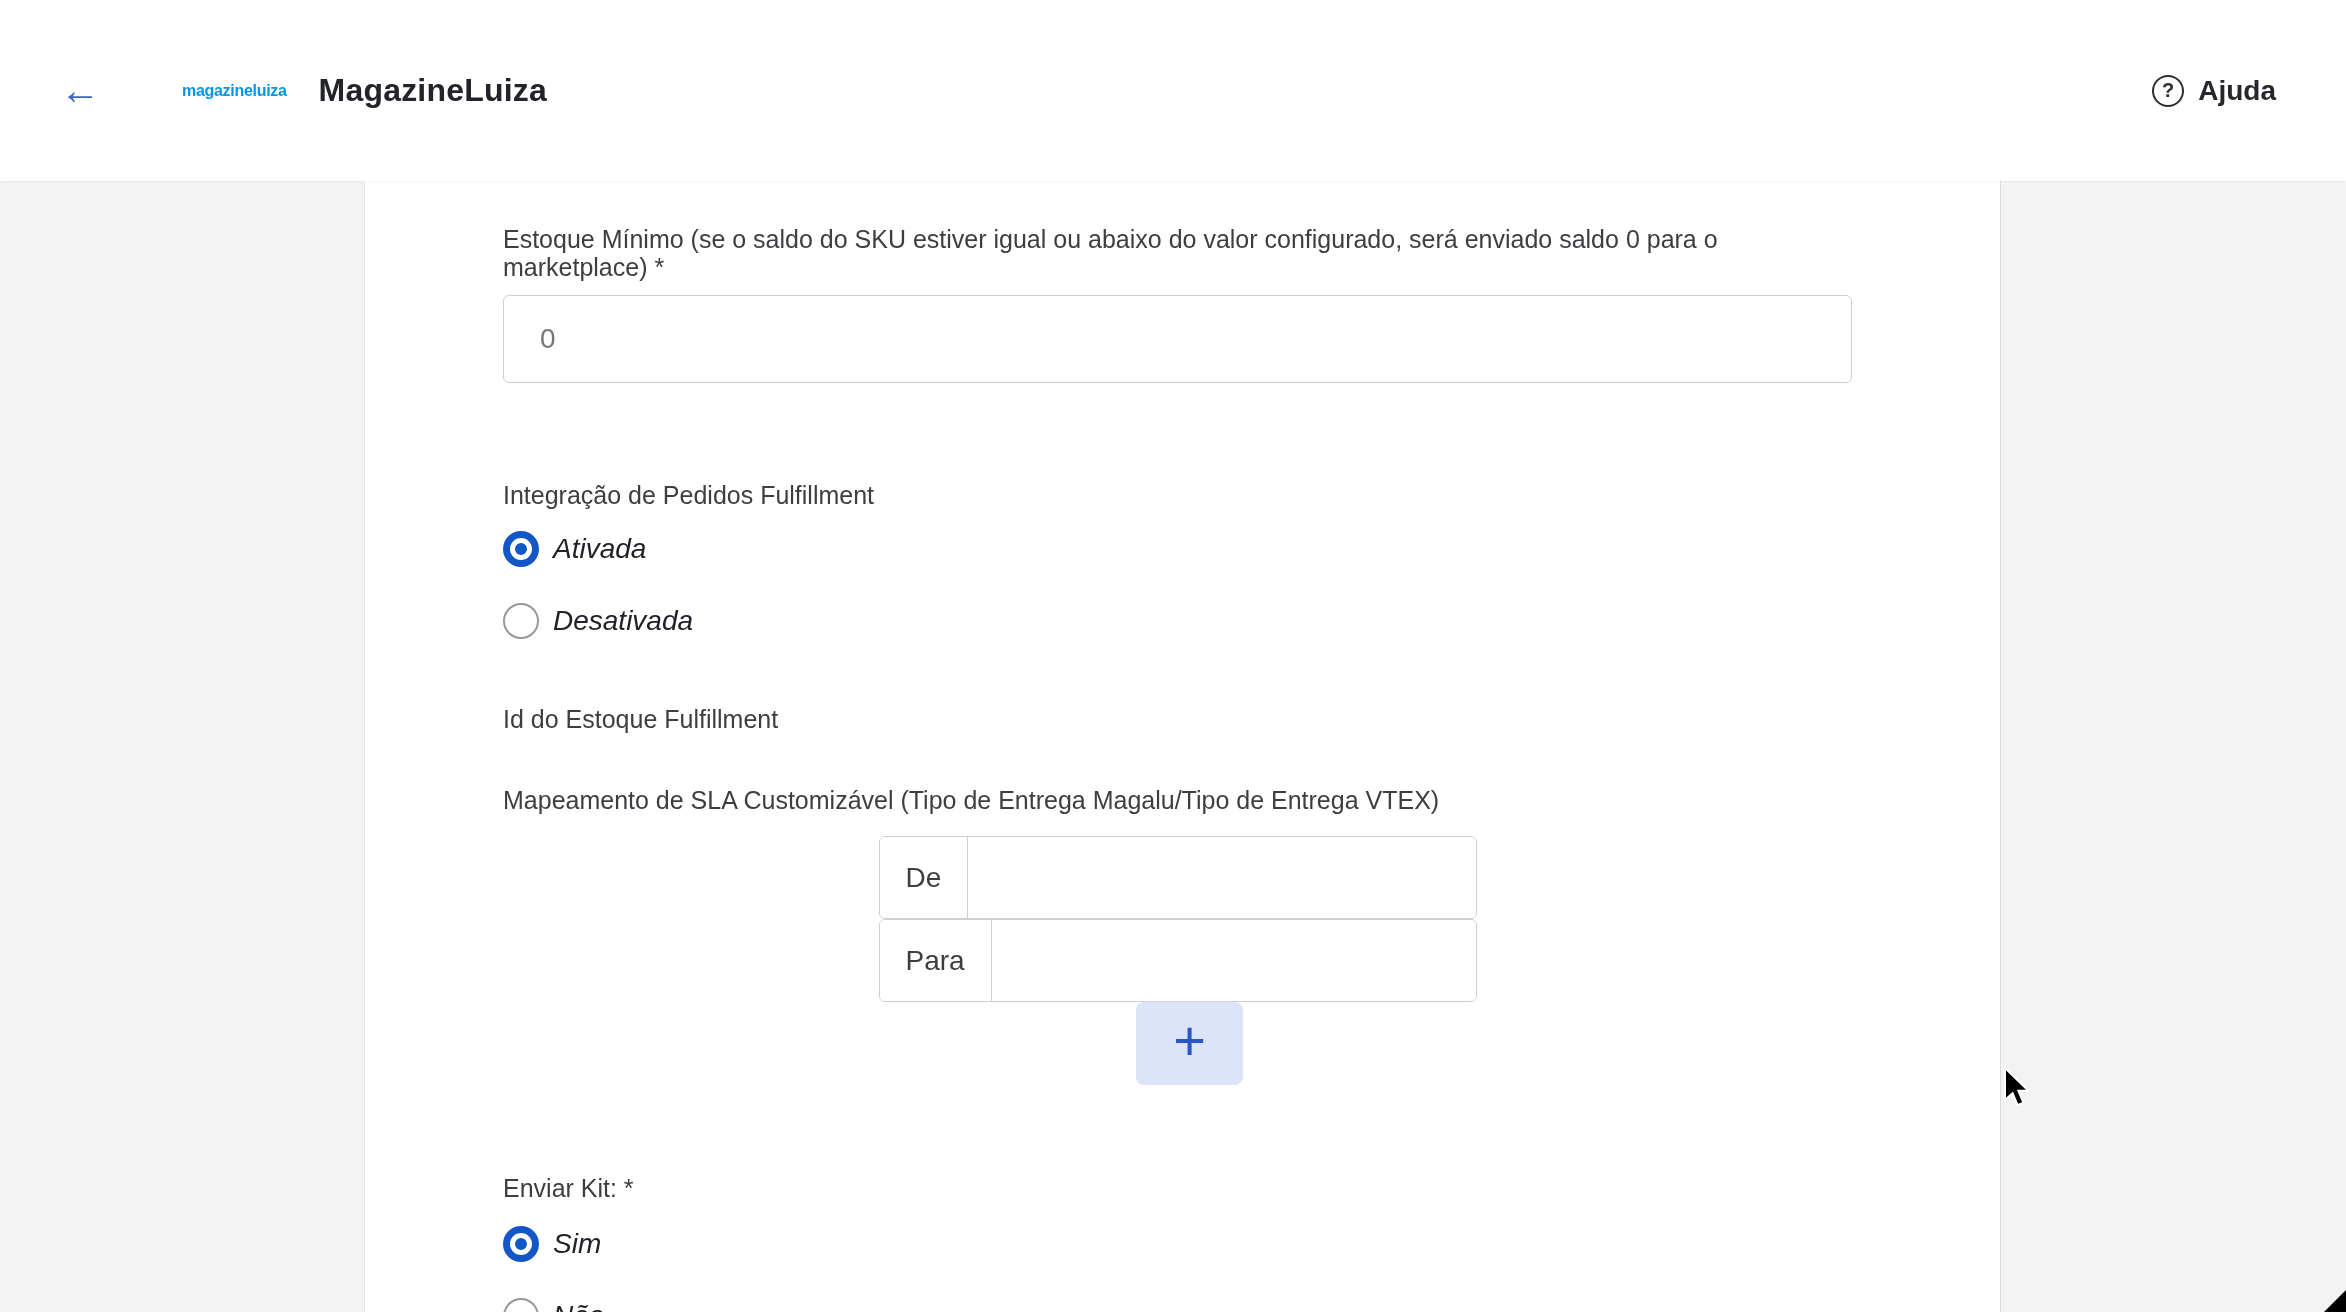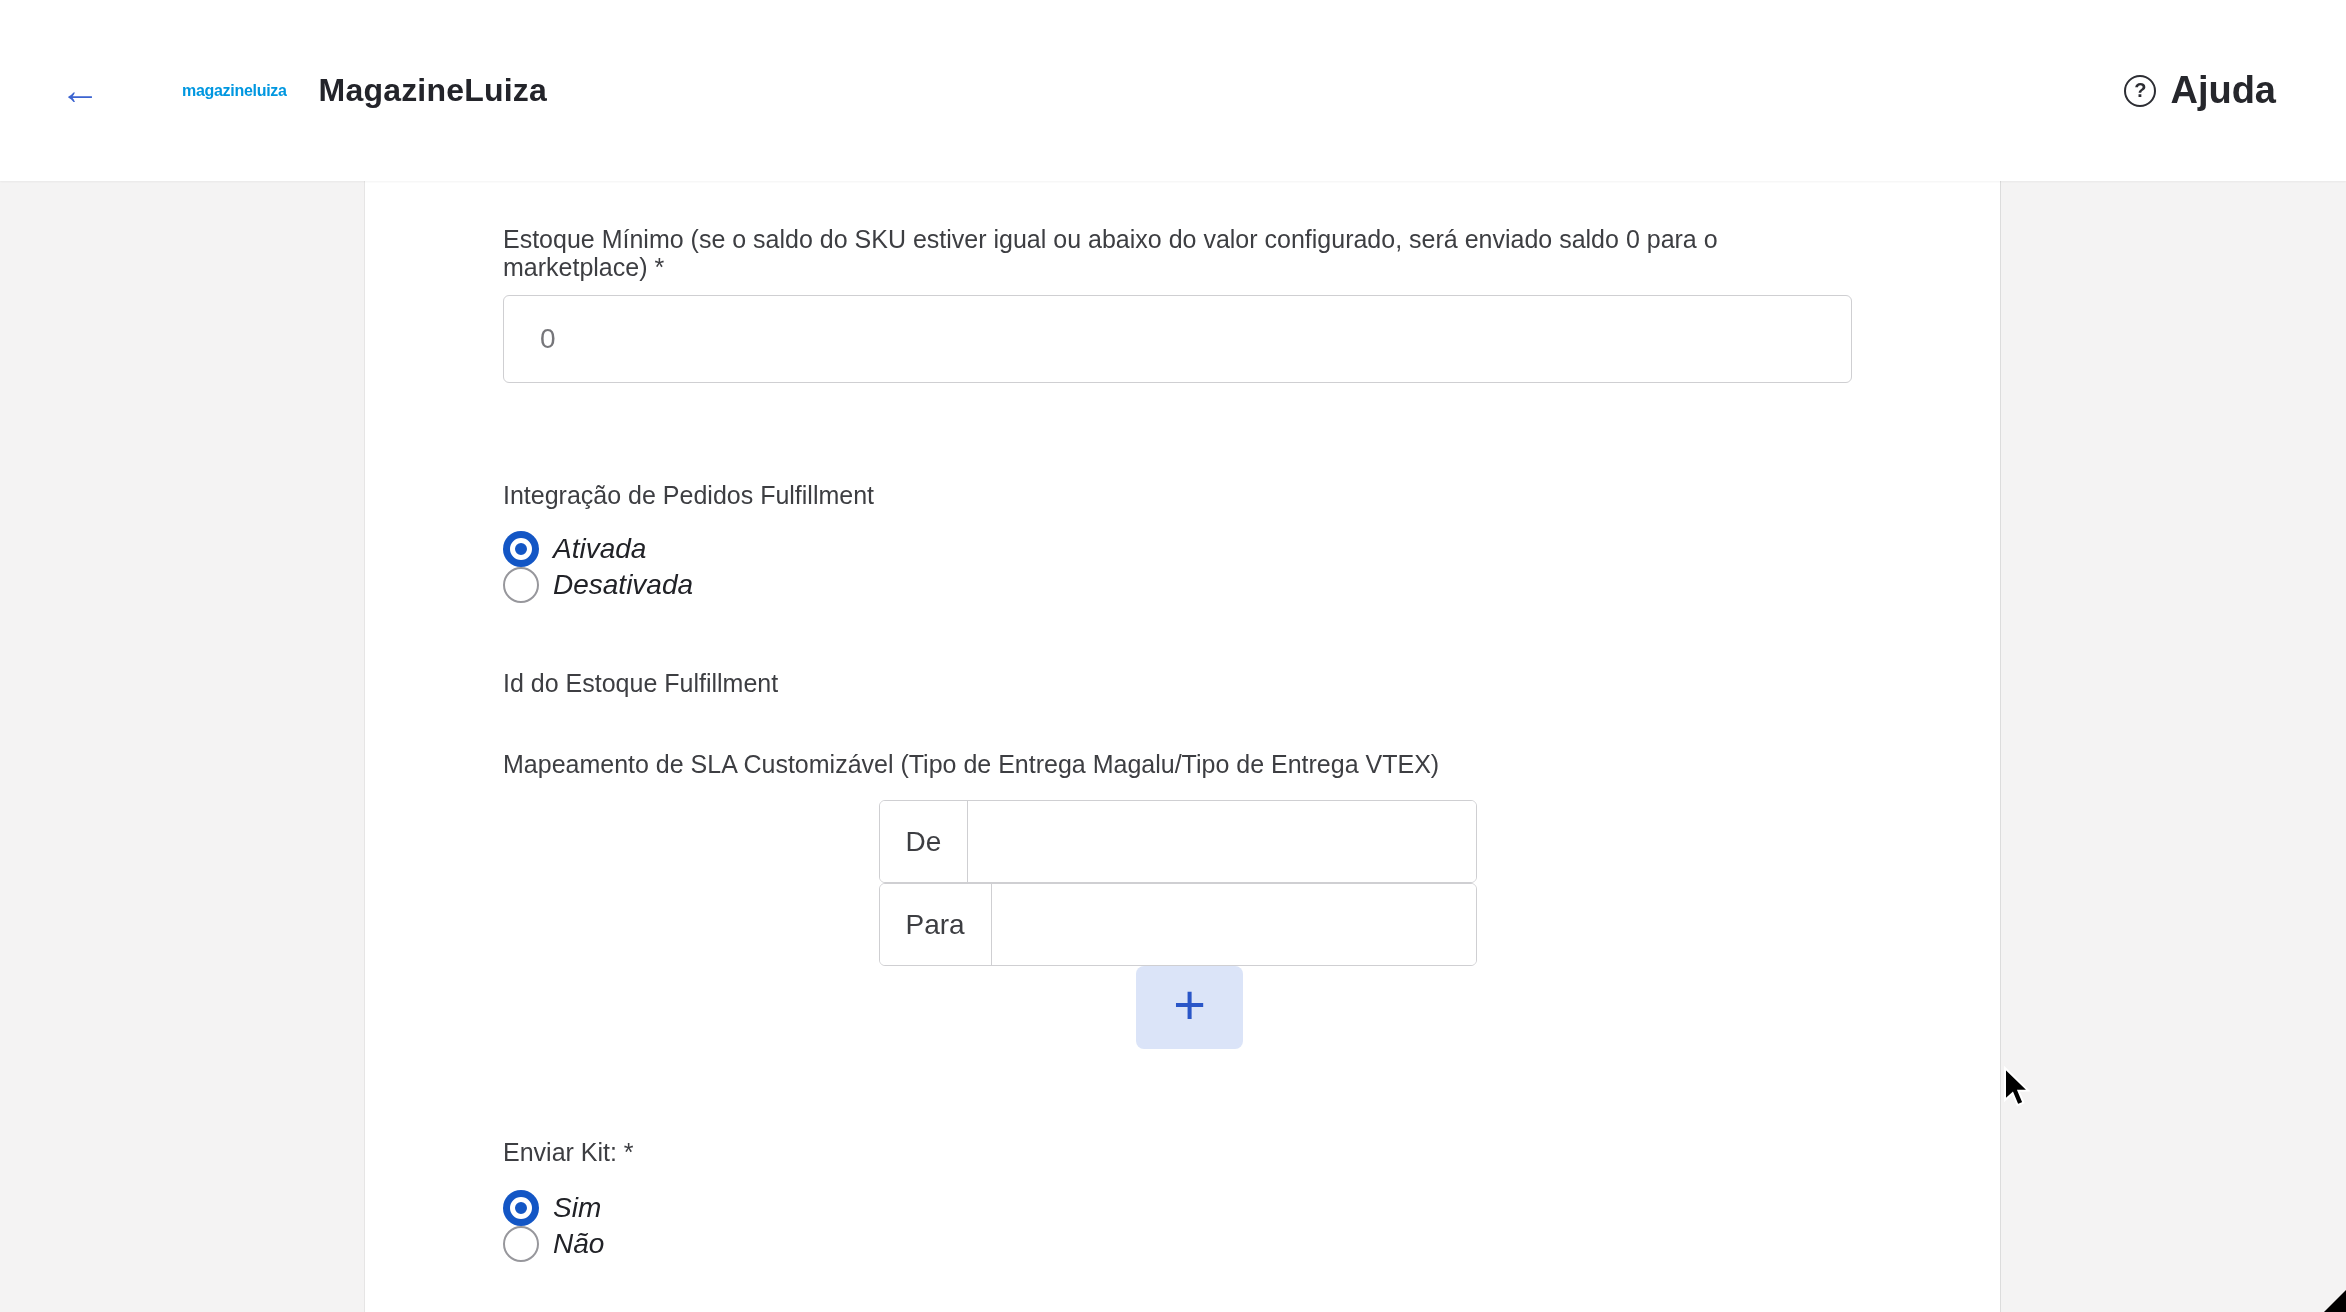--- a/index.html
+++ b/index.html
@@ -36,21 +36,21 @@
   .help-btn {
     margin-right:70px; display:flex; align-items:center; gap:14px;
     background:none; border:none; cursor:pointer;
   }
   .help-icon {
     width:32px; height:32px; border-radius:50%;
     border:2.5px solid #2c2d33; color:#2c2d33;
     display:flex; align-items:center; justify-content:center;
     font-size:20px; font-weight:700;
   }
-  .help-label { font-size:38px; font-weight:700; color:#26272c; }
+  .help-label { font-size:28px; font-weight:700; color:#26272c; }
 
   
   .content-card {
     position:absolute; top:181px; left:364px; width:1637px; height:1131px;
     background:#ffffff;
     border-left:1px solid #e6e5e5; border-right:1px solid #dcdcdc;
   }
   .form-inner {
     padding:44px 0 0 138px; width:1487px;
   }
@@ -98,21 +98,21 @@
     margin-left:24px; width:107px; height:83px; border:none; border-radius:8px;
     background:#dbe4f8; color:#2a56c8; font-size:56px; font-weight:300;
     display:flex; align-items:center; justify-content:center; cursor:pointer;
     line-height:1; padding-bottom:6px;
   }
 
   
   .m-input1        { margin-top:10px; }
   .m-label2        { margin-top:98px; }
   .m-radio-group1  { margin-top:22px; }
-  .m-radio-gap     { }
+  .m-radio-gap     { margin-top:36px; }
   .m-label3        { margin-top:66px; }
   .m-label4        { margin-top:53px; }
   .m-label5        { margin-top:89px; }
   .m-radio-group2  { margin-top:24px;text-align:right; }
 
   
   .cursor { position:absolute; left:2003px; top:1066px; z-index:50; pointer-events:none; }
   .corner-mark {
     position:absolute; right:0; bottom:0; width:0; height:0; z-index:50;
     border-bottom:22px solid #000; border-left:22px solid transparent;

